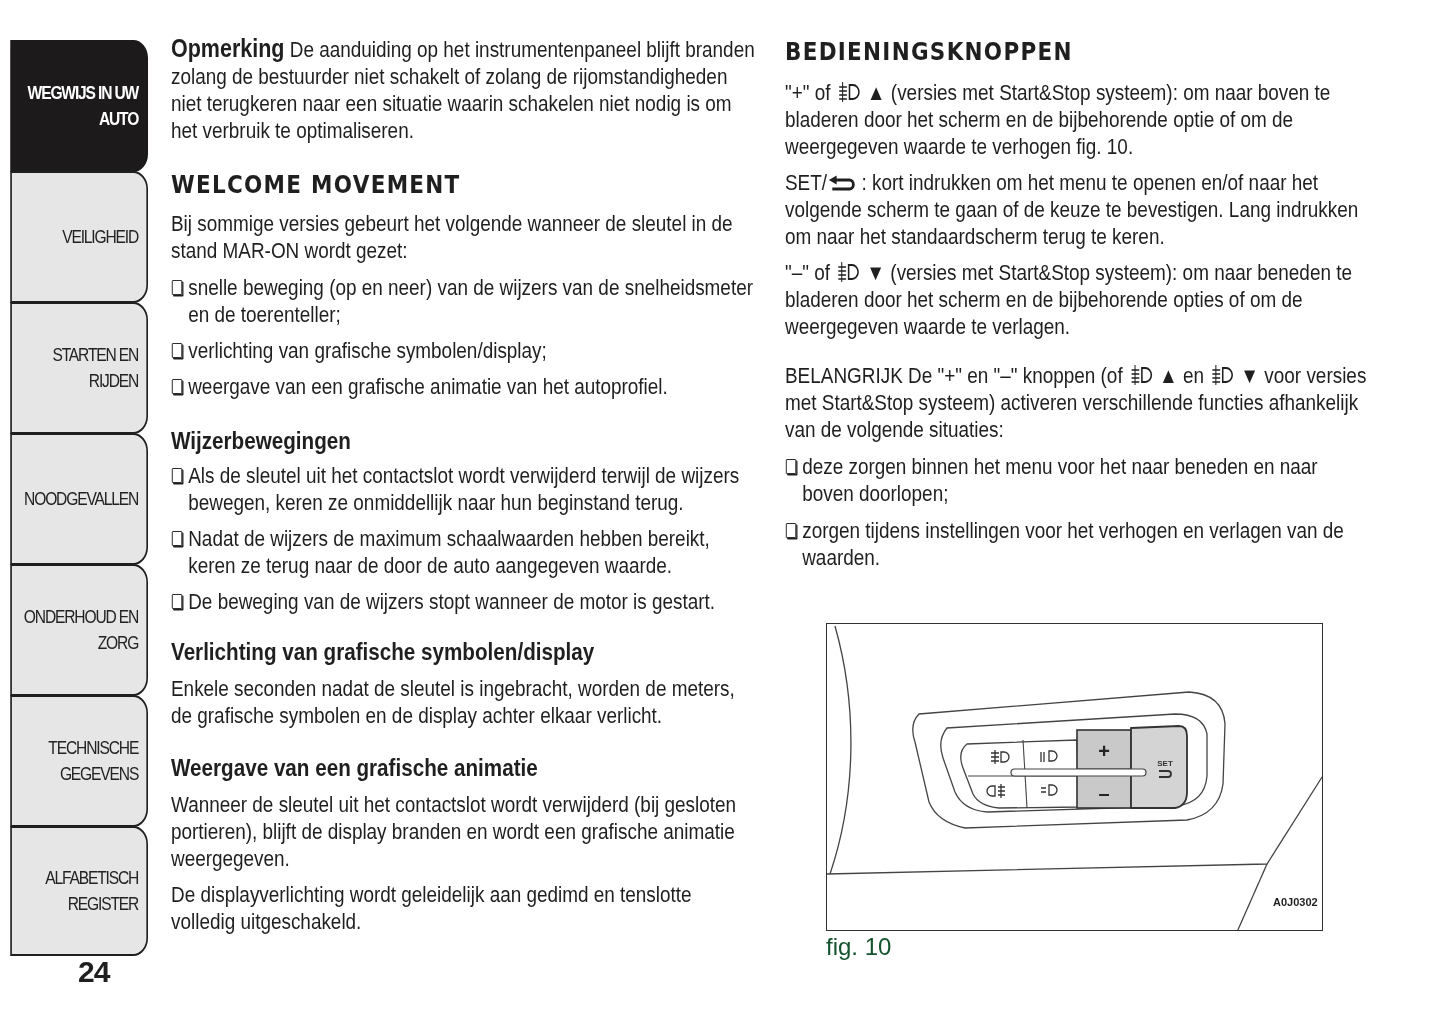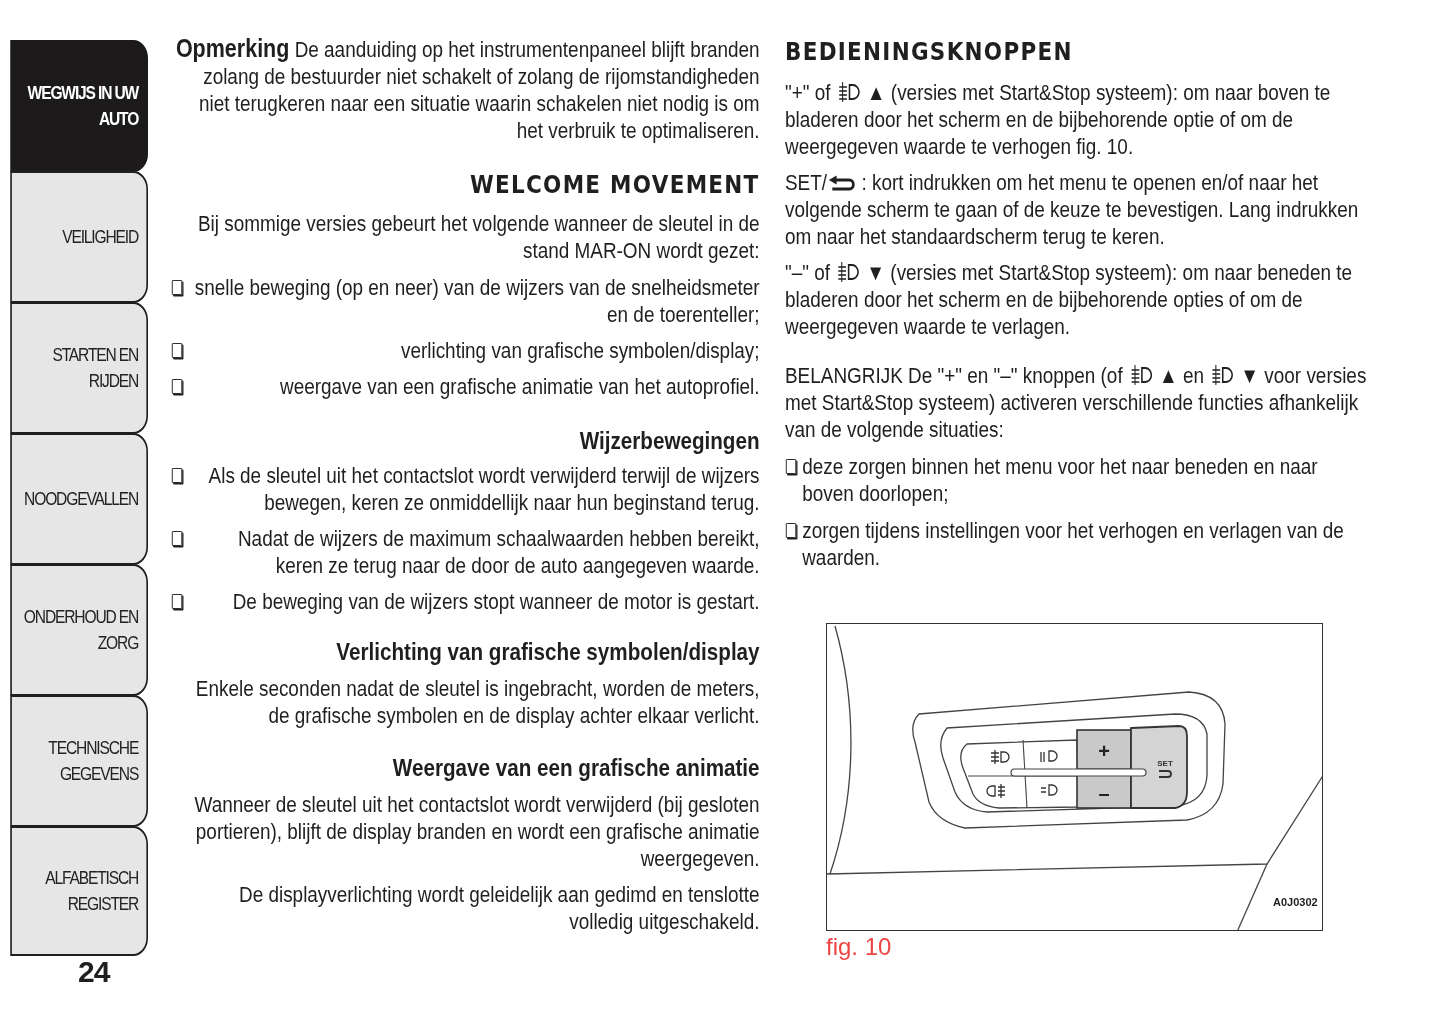--- a/index.html
+++ b/index.html
@@ -19,21 +19,21 @@
     }
     .tab span { display: block; white-space: pre-line; }
     .tab.active { background: #1c1a1a; color: #fff; font-weight: bold; border-color: #1c1a1a; }
     .page-number {
       position: absolute; left: 78px; top: 955px; font-size: 30px; font-weight: bold;
       color: #1f1f1f; letter-spacing: -1px;
     }
 
     
     .col { position: absolute; font-size: 22px; line-height: 27px; color: #1f1f1f; }
-    .col-left { left: 171px; top: 35px; width: 590px; text-align: right; }
+    .col-left { left: 171px; top: 35px; width: 590px; }
     .col-right { left: 785px; top: 35px; width: 590px; }
     .narrow { display: inline-block; transform: scaleX(0.86); transform-origin: left top; width: 116%; }
 
     p { margin: 0; }
     .lead-bold { font-weight: bold; }
     .h-caps {
       font-family: "DejaVu Sans", sans-serif; font-weight: bold; font-size: 25px; letter-spacing: 1.5px;
       color: #1f1f1f; line-height: 30px;
     }
     .h-sub { font-weight: bold; font-size: 24px; line-height: 30px; }
@@ -45,21 +45,21 @@
       box-shadow: 1.5px 1.5px 0 #1f1f1f;
     }
 
     .icon-inline { display: inline-block; vertical-align: -3px; }
 
     
     .figure {
       position: absolute; left: 826px; top: 623px; width: 497px; height: 308px;
       border: 1.6px solid #333; background: #fff; overflow: hidden;
     }
-    .fig-caption { position: absolute; left: 826px; top: 933px; font-size: 24px; color: #ef4444; }
+    .fig-caption { position: absolute; left: 826px; top: 933px; font-size: 24px; color: #14532d; }
     .fig-code { position: absolute; left: 1273px; top: 896px; font-size: 11px; font-weight: bold; color: #1f1f1f; }
   </style>
 </head>
 <body>
 
 <div class="sidebar">
   <div class="tab active" style="top:0;height:132px;">
       <span>WEGWIJS IN UW
 AUTO</span>
     </div>

